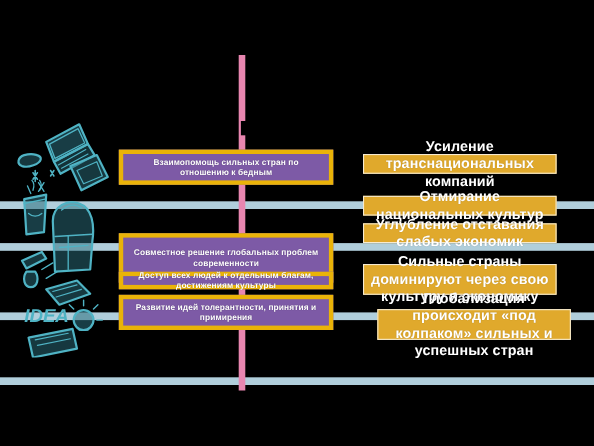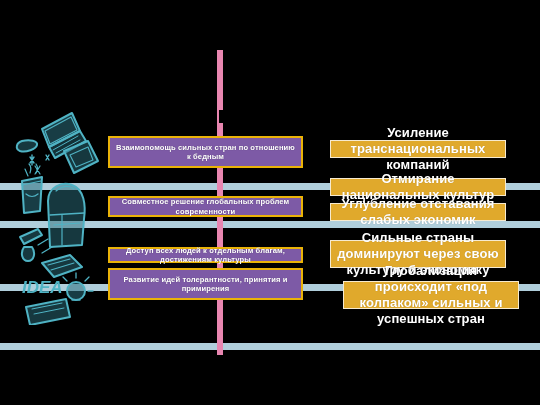--- a/index.html
+++ b/index.html
@@ -75,40 +75,40 @@
     color: #ffffff;
     line-height: 1.25;
     letter-spacing: 0.1px;
     padding: 2px 6px;
   }
 
   .box-left {
     left: 108px;
     width: 195px;
     background: #7d5aa6;
-    border: 2px solid #eab308;
+    border: 4px solid #eab308;
     font-size: 7.6px;
     font-weight: bold;
     text-shadow: 0 0 1px rgba(0,0,0,0.35);
   }
 
   .box-right {
     left: 330px;
     width: 176px;
     background: #e0a92c;
     border: 1px solid #f6ead0;
     font-size: 13px;
     font-weight: bold;
     text-shadow: 0 0 1px rgba(0,0,0,0.25);
   }
 
   
   .l0 { top: 136px; height: 32px; }
   .l1 { top: 175px; height: 32px; }
-  .l2 { top: 196px; height: 21px; text-align: center; }
+  .l2 { top: 212px; height: 45px; text-align: center; }
   .l3 { top: 247px; height: 16px; }
   .l4 { top: 268px; height: 32px; }
 
   
   .r0 { top: 140px; height: 18px; }
   .r1b { top: 178px; height: 18px; }
   .r2b { top: 203px; height: 18px; }
   .r3b { top: 240px; height: 28px; }
   .r4b { top: 281px; height: 28px; margin-left: 13px; }
 </style>

